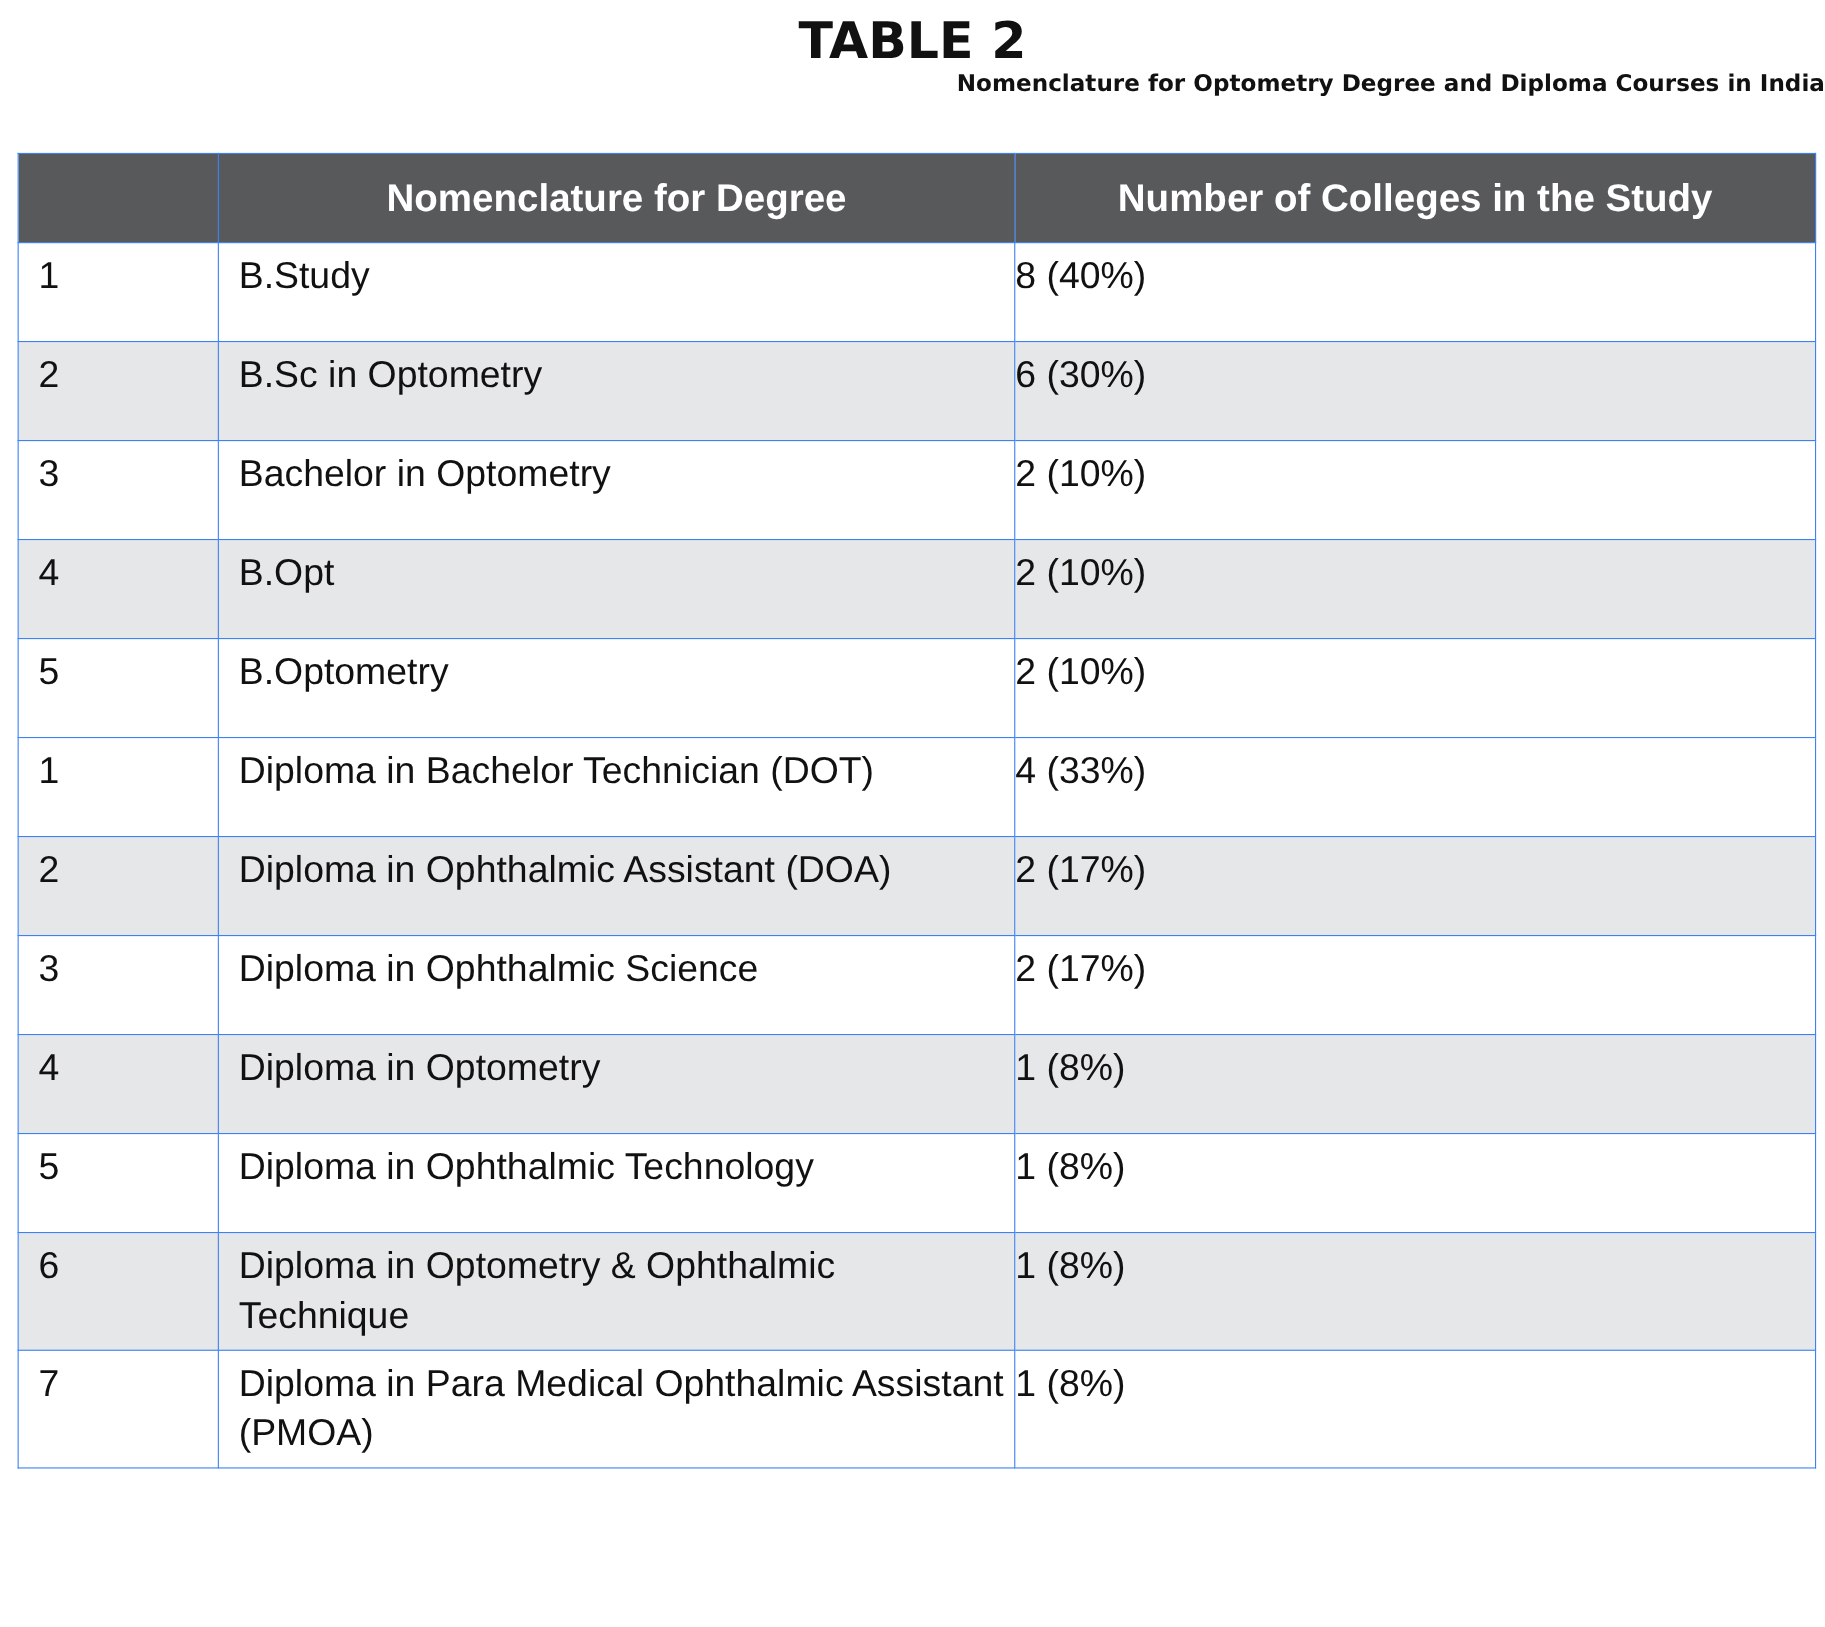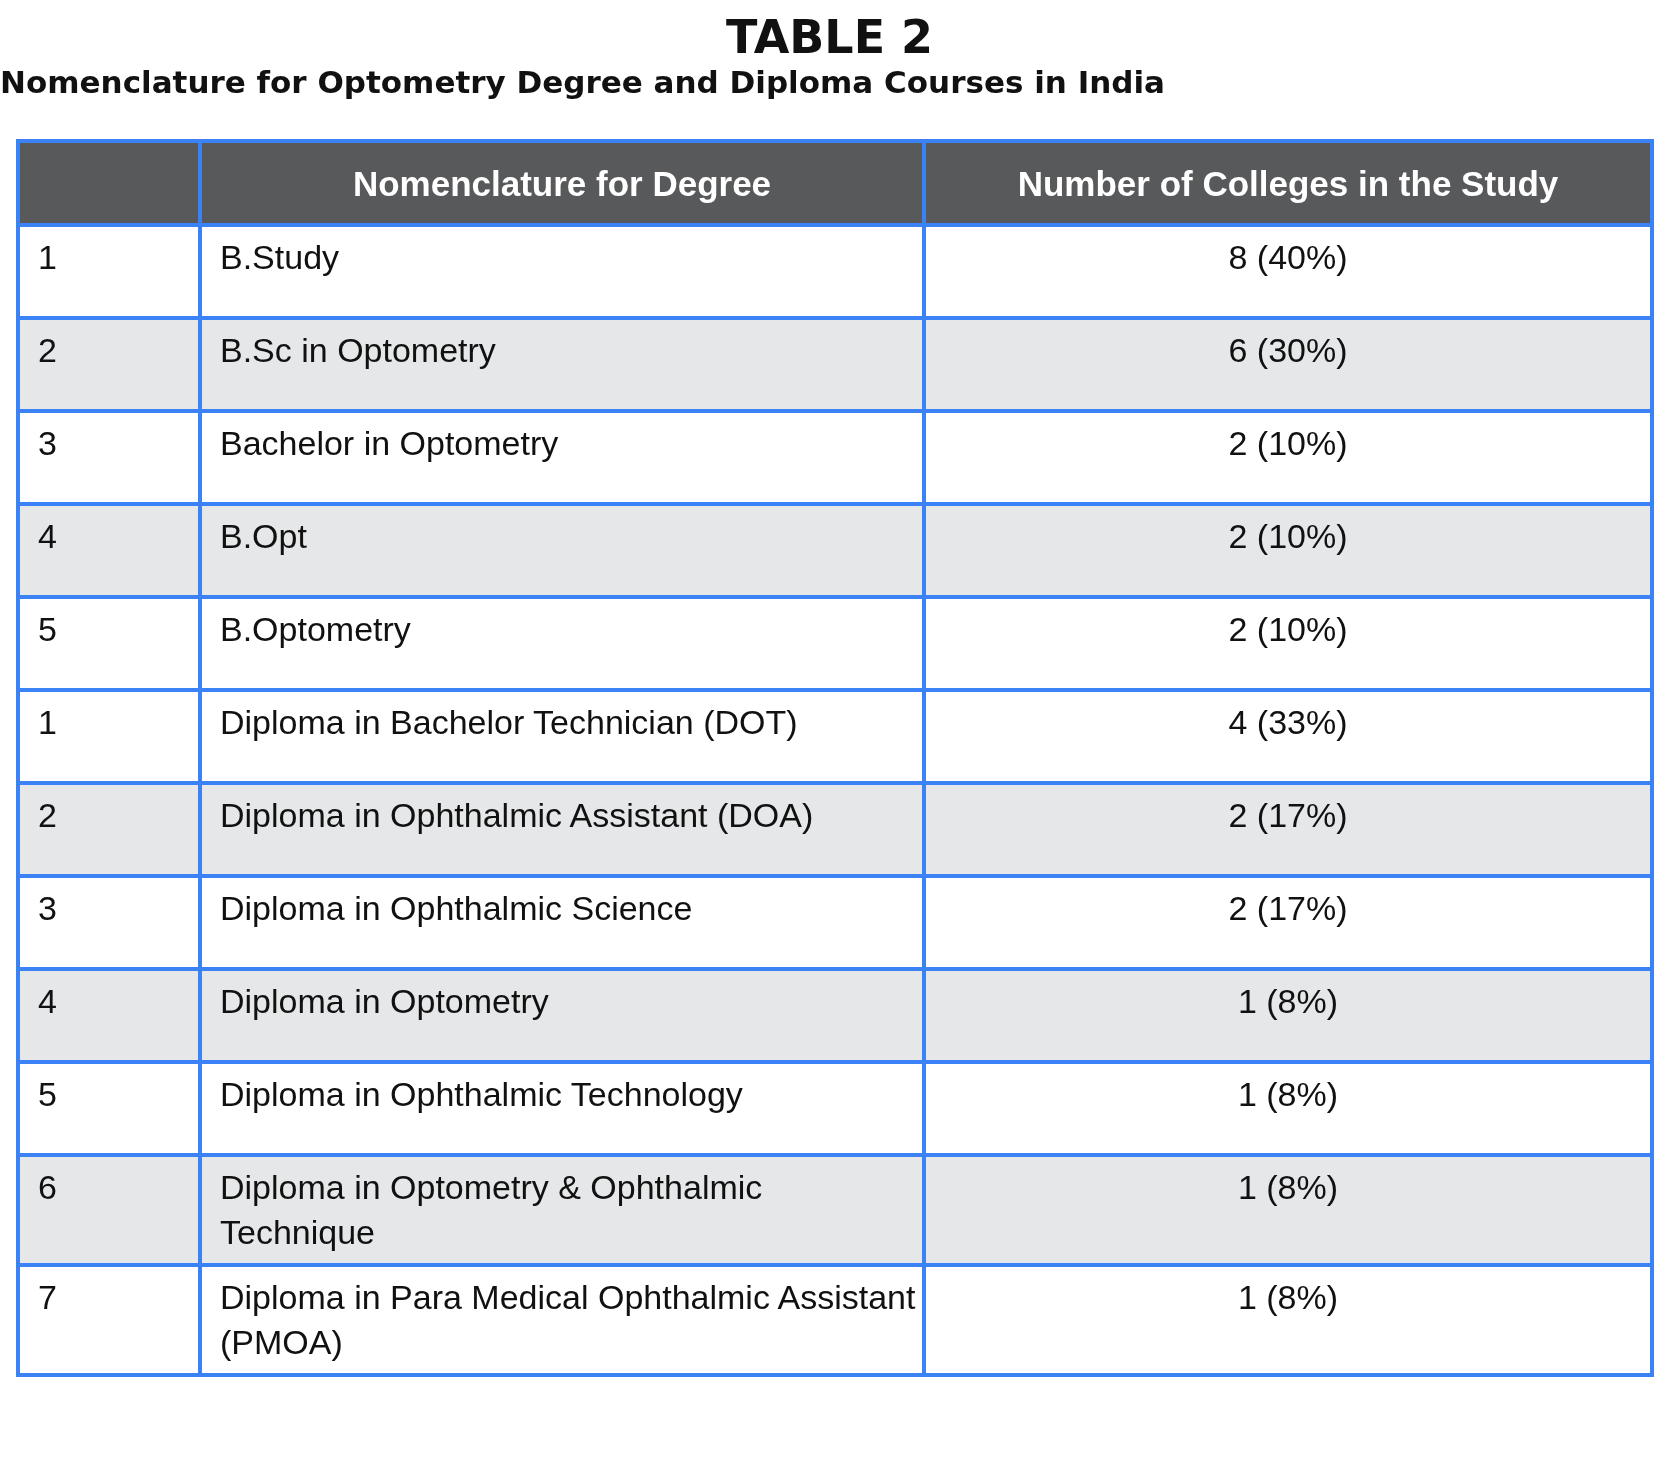--- a/index.html
+++ b/index.html
@@ -1,31 +1,31 @@
 <!DOCTYPE html>
 <html><head>
 <meta charset="utf-8">
 <style>
   html, body { margin: 0; padding: 0; background: #ffffff; }
   body { width: 1659px; height: 1479px; position: relative; overflow: hidden; font-family: "Liberation Sans", sans-serif; color: #111; }
   .title { position: absolute; top: 10px; left: 0; width: 1659px; text-align: center; font-family: "DejaVu Sans", sans-serif; font-weight: bold; font-size: 46px; letter-spacing: 0px; }
-  .subtitle { position: absolute; top: 64px; left: 0; width: 1659px; text-align: left; font-family: "DejaVu Sans", sans-serif; font-weight: bold; font-size: 31px; }
+  .subtitle { position: absolute; top: 64px; left: 0; width: 1659px; text-align: right; font-family: "DejaVu Sans", sans-serif; font-weight: bold; font-size: 21px; }
   table.tbl { position: absolute; left: 16px; top: 139px; width: 1634px; border-collapse: collapse; table-layout: fixed; }
-  table.tbl td, table.tbl th { border: 4px solid #3b82f6; vertical-align: top; font-size: 34px; line-height: 45px; padding: 0; }
+  table.tbl td, table.tbl th { border: 1px solid #3b82f6; vertical-align: top; font-size: 34px; line-height: 45px; padding: 0; }
   col.c1 { width: 182px; }
   col.c2 { width: 724px; }
   col.c3 { width: 728px; }
   tr.head th { background: #58595b; color: #ffffff; font-weight: bold; text-align: center; vertical-align: middle; font-size: 35px; height: 80px; }
   tr.head.h2 th { height: 82px; }
   tr.row td { height: 81px; }
   tr.row.tall td { height: 98px; }
   tr.row.alt td { background: #e6e7e8; }
   td.num { padding: 8px 0 0 18px !important; }
   td.name { padding: 8px 0 0 18px !important; }
-  td.val { text-align: center; padding-top: 8px !important; }
+  td.val { text-align: left; padding-top: 8px !important; }
 </style>
 </head>
 <body>
 
 <div class="title">TABLE 2</div>
 <div class="subtitle">Nomenclature for Optometry Degree and Diploma Courses in India</div>
 
 <table class="tbl">
   <colgroup>
       <col class="c1">

